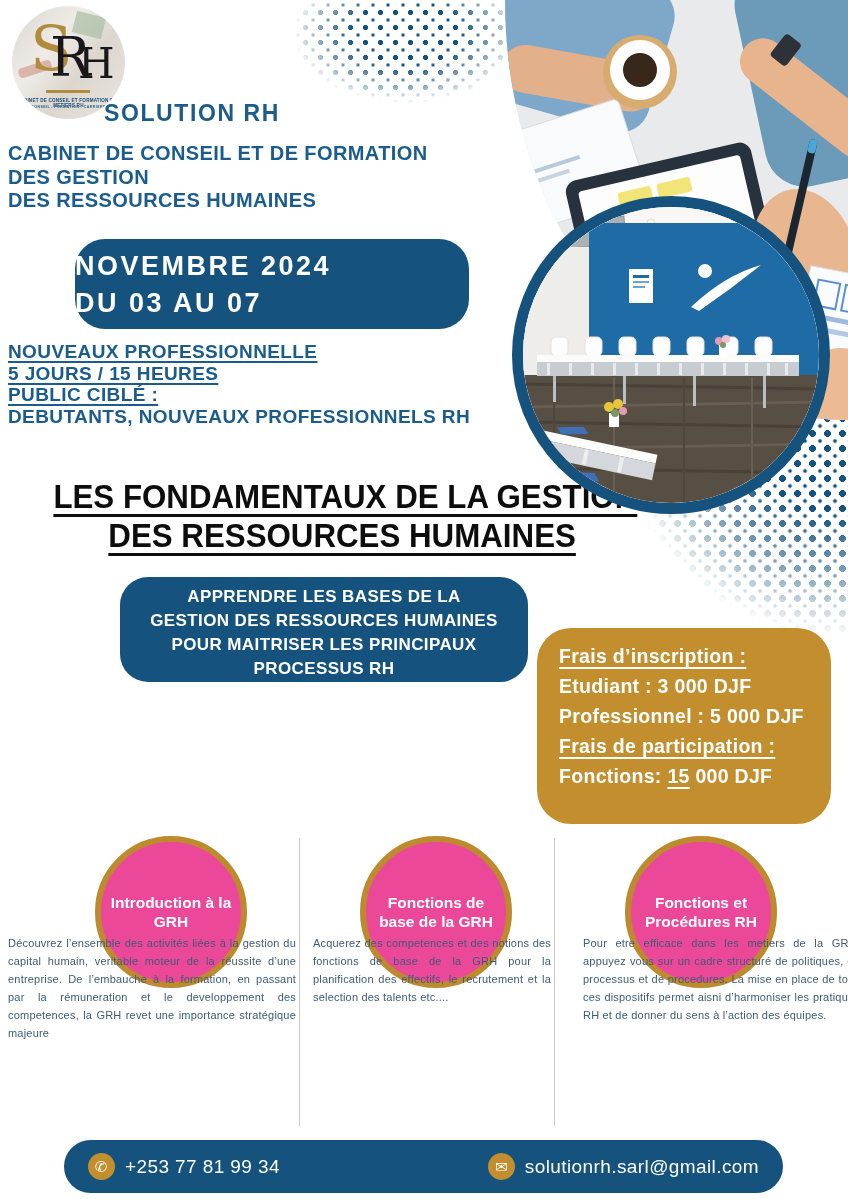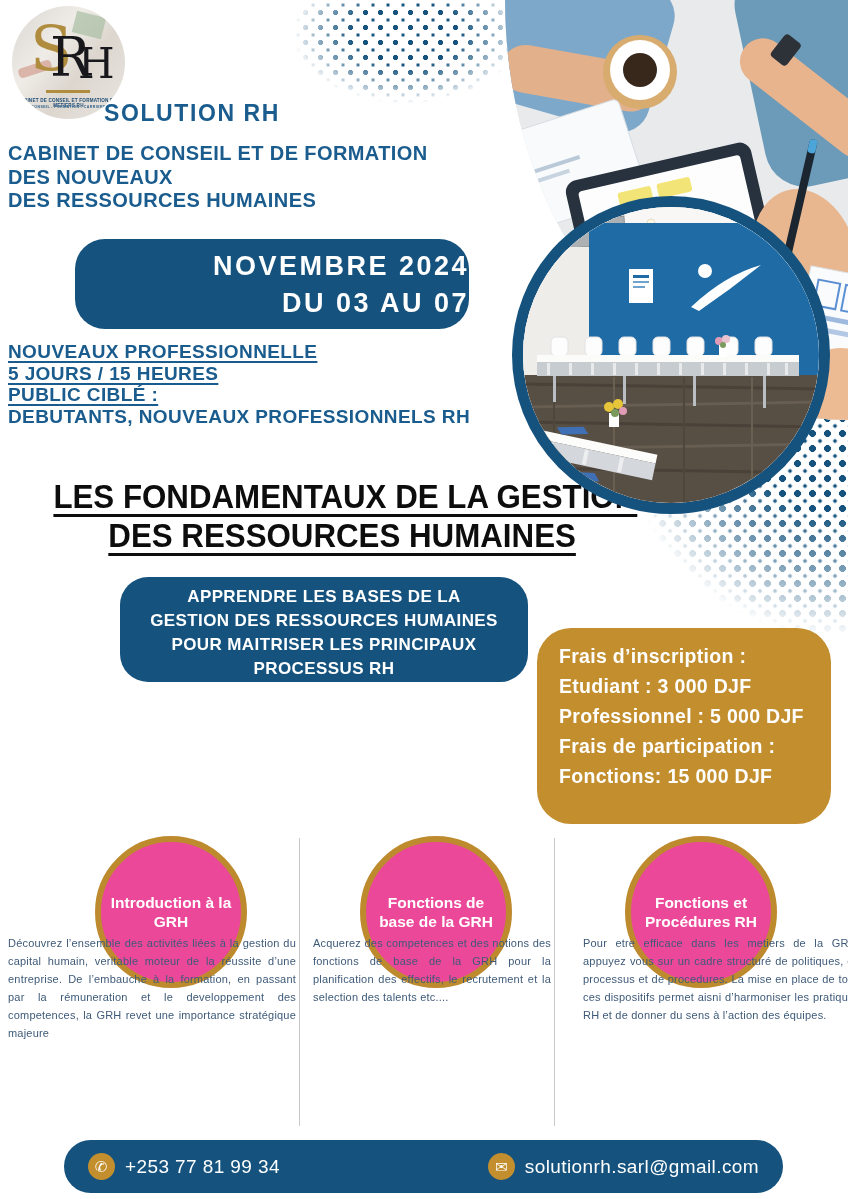--- a/index.html
+++ b/index.html
@@ -46,41 +46,41 @@
     font-weight:bold;color:#1a4a75;letter-spacing:.2px;}
   .logo .cap2{position:absolute;left:0;top:99px;width:113px;text-align:center;font-size:3.6px;
     font-weight:bold;color:#31648f;letter-spacing:.4px;}
 
   
   .brand-name{position:absolute;left:104px;top:100px;font-size:23px;font-weight:bold;
     color:#1A5C8E;letter-spacing:1.6px;}
   .tagline{position:absolute;left:8px;top:142px;font-size:20px;font-weight:bold;color:#1A5C8E;
     line-height:23.5px;letter-spacing:.4px;}
   .date-box{position:absolute;left:75px;top:239px;width:394px;height:90px;background:#15537E;
-    border-radius:30px;color:#ffffff;text-align:right;font-weight:bold;font-size:27px;
+    border-radius:30px;color:#ffffff;text-align:left;font-weight:bold;font-size:27px;
     letter-spacing:2.5px;line-height:37px;padding-top:9px;box-sizing:border-box;}
   .details{position:absolute;left:8px;top:341px;font-size:19px;font-weight:bold;color:#1A5C8E;
     line-height:21.5px;letter-spacing:.4px;}
   .details .u{text-decoration:underline;text-decoration-thickness:2px;text-underline-offset:3px;}
 
   .main-title{position:absolute;left:28px;top:477px;width:628px;text-align:center;color:#0d0d0d;}
   .main-title .t-line{display:inline-block;font-size:34px;font-weight:800;letter-spacing:0;
     transform:scaleX(.92);transform-origin:center;line-height:39px;
     text-decoration:underline;text-decoration-thickness:3px;text-underline-offset:6px;
     white-space:nowrap;}
 
   .objective-box{position:absolute;left:120px;top:577px;width:408px;height:105px;background:#15537E;
     border-radius:28px;color:#ffffff;font-weight:bold;font-size:17px;line-height:24px;
     text-align:center;display:flex;align-items:flex-start;justify-content:center;
     padding:8px 26px;box-sizing:border-box;letter-spacing:.4px;z-index:2;}
 
   .fees-box{position:absolute;left:537px;top:628px;width:294px;height:196px;background:#C28E2E;
     border-radius:34px;color:#ffffff;font-weight:bold;font-size:19.5px;line-height:30px;
     padding:13px 0 0 22px;box-sizing:border-box;letter-spacing:.3px;z-index:2;}
-  .fees-box .u{text-decoration-thickness:2px;text-underline-offset:4px;}
+  .fees-box .u{text-decoration:underline;text-decoration-thickness:2px;text-underline-offset:4px;}
 
   
   .divider{position:absolute;top:838px;width:1px;height:288px;background:#c9c9c9;}
   .divider.d1{left:299px;} .divider.d2{left:554px;}
   .module-circle{position:absolute;top:836px;width:128px;height:128px;border-radius:50%;
     background:#ec4899;border:6px solid #BE8A2E;color:#ffffff;font-weight:bold;font-size:15.5px;
     line-height:19px;text-align:center;display:flex;align-items:center;justify-content:center;
     padding:6px;box-sizing:content-box;}
   .mc1{left:95px;} .mc2{left:360px;} .mc3{left:625px;}
   .module-desc{position:absolute;top:934px;font-size:11px;line-height:18px;color:#3E5A78;
@@ -247,21 +247,21 @@
     <div class="lr">R</div>
     <div class="lh">H</div>
     <div class="goldbar"></div>
     <div class="cap1">CABINET DE CONSEIL ET FORMATION DES METIERS RH</div>
     <div class="cap2">CONSEIL - FORMATION - CARRIERE</div>
   </div>
 
   <div class="brand-name">SOLUTION RH</div>
   <div class="tagline">
     <div>CABINET DE CONSEIL ET DE FORMATION</div>
-    <div>DES NOUVEAUX</div>
+    <div>DES GESTION</div>
     <div>DES RESSOURCES HUMAINES</div>
   </div>
 
   <div class="date-box">
     <div>NOVEMBRE 2024</div>
     <div>DU 03 AU 07</div>
   </div>
 
   <div class="details">
     <div class="u">NOUVEAUX PROFESSIONNELLE</div>

